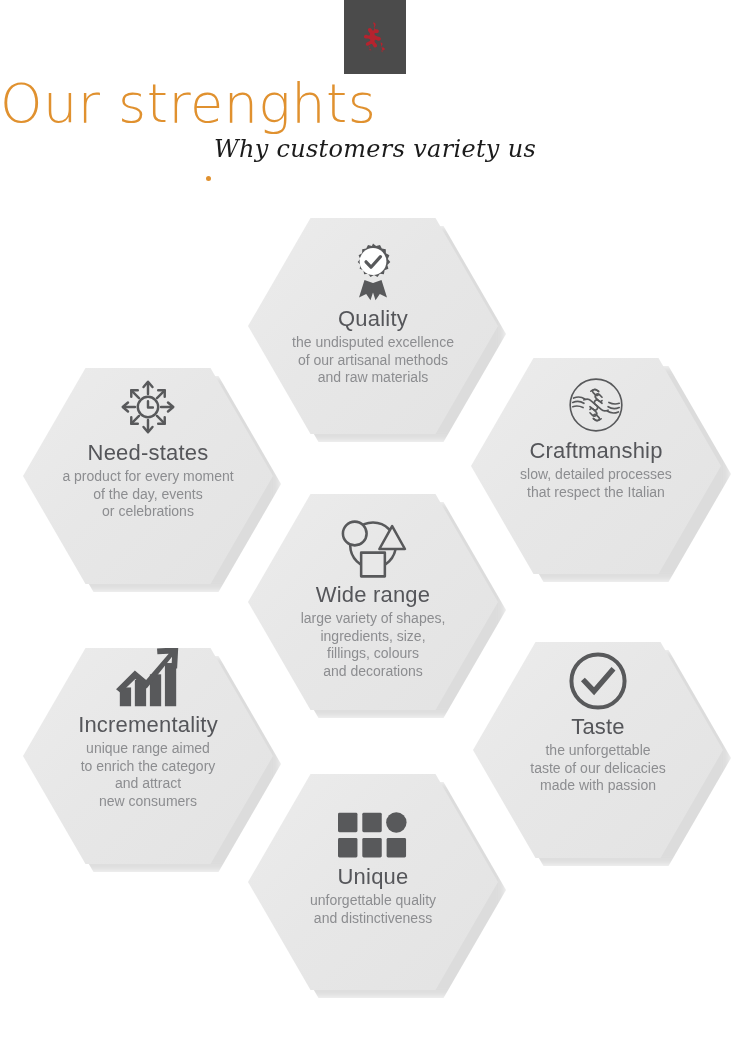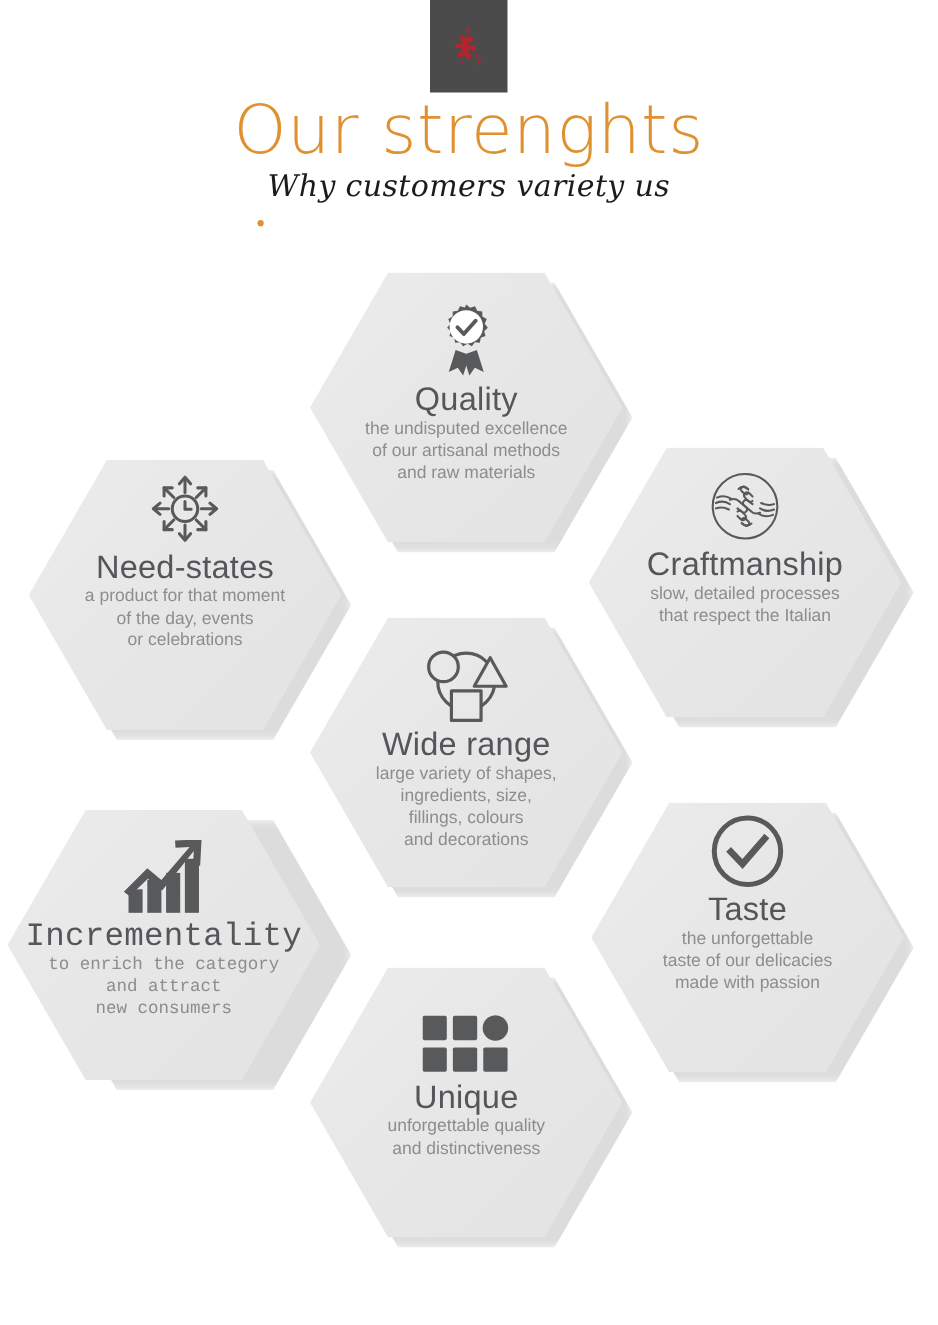--- a/index.html
+++ b/index.html
@@ -11,21 +11,21 @@
   #stage{position:relative;width:750px;height:1060px;overflow:hidden;}
 
   
   .logo-box{
     position:absolute;left:344px;top:0px;width:62px;height:74px;
     background:#4b4b4b;display:flex;align-items:center;justify-content:center;
   }
   .logo-mark{width:34px;height:34px;display:block;}
 
   .title{
-    position:absolute;left:0;top:74px;width:750px;text-align:center;
+    position:absolute;left:0;top:74px;width:750px;text-align:left;
     font-family:"DejaVu Sans","Liberation Sans",sans-serif;
     font-size:54px;font-weight:300;letter-spacing:0.5px;
     color:#e0912f;line-height:60px;white-space:nowrap;
   }
   .title .o-wrap{position:relative;display:inline-block;}
   .title .o-dot{
     position:absolute;left:50%;top:50%;width:5px;height:5px;margin-left:-2.5px;margin-top:-2px;
     background:#e0912f;border-radius:50%;
   }
   .subtitle{
@@ -50,21 +50,21 @@
     clip-path:polygon(25% 0%,75% 0%,100% 50%,75% 100%,25% 100%,0% 50%);
     background:rgba(140,140,140,0.30);
     filter:blur(4px);
   }
   .hex-icon{
     height:62px;display:flex;align-items:flex-end;justify-content:center;
     color:#58595b;
   }
   .hex-icon svg{display:block;}
   .hex-title{
-    font-size:26px;font-weight:300;color:#55565a;letter-spacing:0.2px;
+    font-size:22px;font-weight:300;color:#55565a;letter-spacing:0.2px;
     line-height:30px;white-space:nowrap;
   }
   .hex-body{
     font-size:14px;color:#8c8d90;line-height:17.5px;text-align:center;
     width:200px;font-weight:400;
   }
   .hex-body span{display:block;}
 </style>
 </head>
 <body>
@@ -134,21 +134,21 @@
             <path d="M58.5 50.5 v8 h-8"></path>
           <path d="M49 27 l9.5-9.5"></path>
             <path d="M50.5 17.5 h8 v8"></path>
           <path d="M27 49 l-9.5 9.5"></path>
             <path d="M25.5 58.5 h-8 v-8"></path>
         </g>
       </svg>
     </div>
     <div class="hex-title">Need-states</div>
     <div class="hex-body">
-      <span>a product for that moment</span>
+      <span>a product for every moment</span>
       <span>of the day, events</span>
       <span>or celebrations</span>
     </div>
   </div>
 
   <div class="hex" style="left:471px;top:358px;padding-top:16px;">
     <div class="hex-icon">
       <svg width="72" height="62" viewBox="0 0 72 72">
         <g stroke="#58595b" stroke-width="1.9" fill="none" stroke-linecap="round" stroke-linejoin="round">
           <circle cx="36" cy="36" r="30"></circle>
@@ -189,34 +189,35 @@
     </div>
     <div class="hex-title">Wide range</div>
     <div class="hex-body">
       <span>large variety of shapes,</span>
       <span>ingredients, size,</span>
       <span>fillings, colours</span>
       <span>and decorations</span>
     </div>
   </div>
 
-  <div class="hex" style="left:6px;top:648px;padding-top:24px;font-family:Liberation Mono, monospace;">
+  <div class="hex" style="left:23px;top:648px;">
     <div class="hex-icon">
       <svg width="72" height="62" viewBox="0 0 76 66">
         <g fill="#58595b">
           <rect x="8" y="42" width="12" height="20"></rect>
           <rect x="24" y="34" width="12" height="28"></rect>
           <rect x="40" y="28" width="12" height="34"></rect>
           <rect x="56" y="16" width="12" height="46"></rect>
           <path d="M4 44 L24 24 L36 34 L60 6 l-12 .6 l-.4-6.1 l22.6-1.2 l-1.2 22.6 l-6.1-.4 l.7-12.2 L36.6 43 L24.4 33 L9 48 Z"></path>
         </g>
       </svg>
     </div>
     <div class="hex-title">Incrementality</div>
     <div class="hex-body">
+      <span>unique range aimed</span>
       <span>to enrich the category</span>
       <span>and attract</span>
       <span>new consumers</span>
     </div>
   </div>
 
   <div class="hex" style="left:473px;top:642px;padding-top:8px;">
     <div class="hex-icon">
       <svg width="66" height="62" viewBox="0 0 70 70">
         <circle cx="35" cy="35" r="30" fill="none" stroke="#58595b" stroke-width="4.5"></circle>

